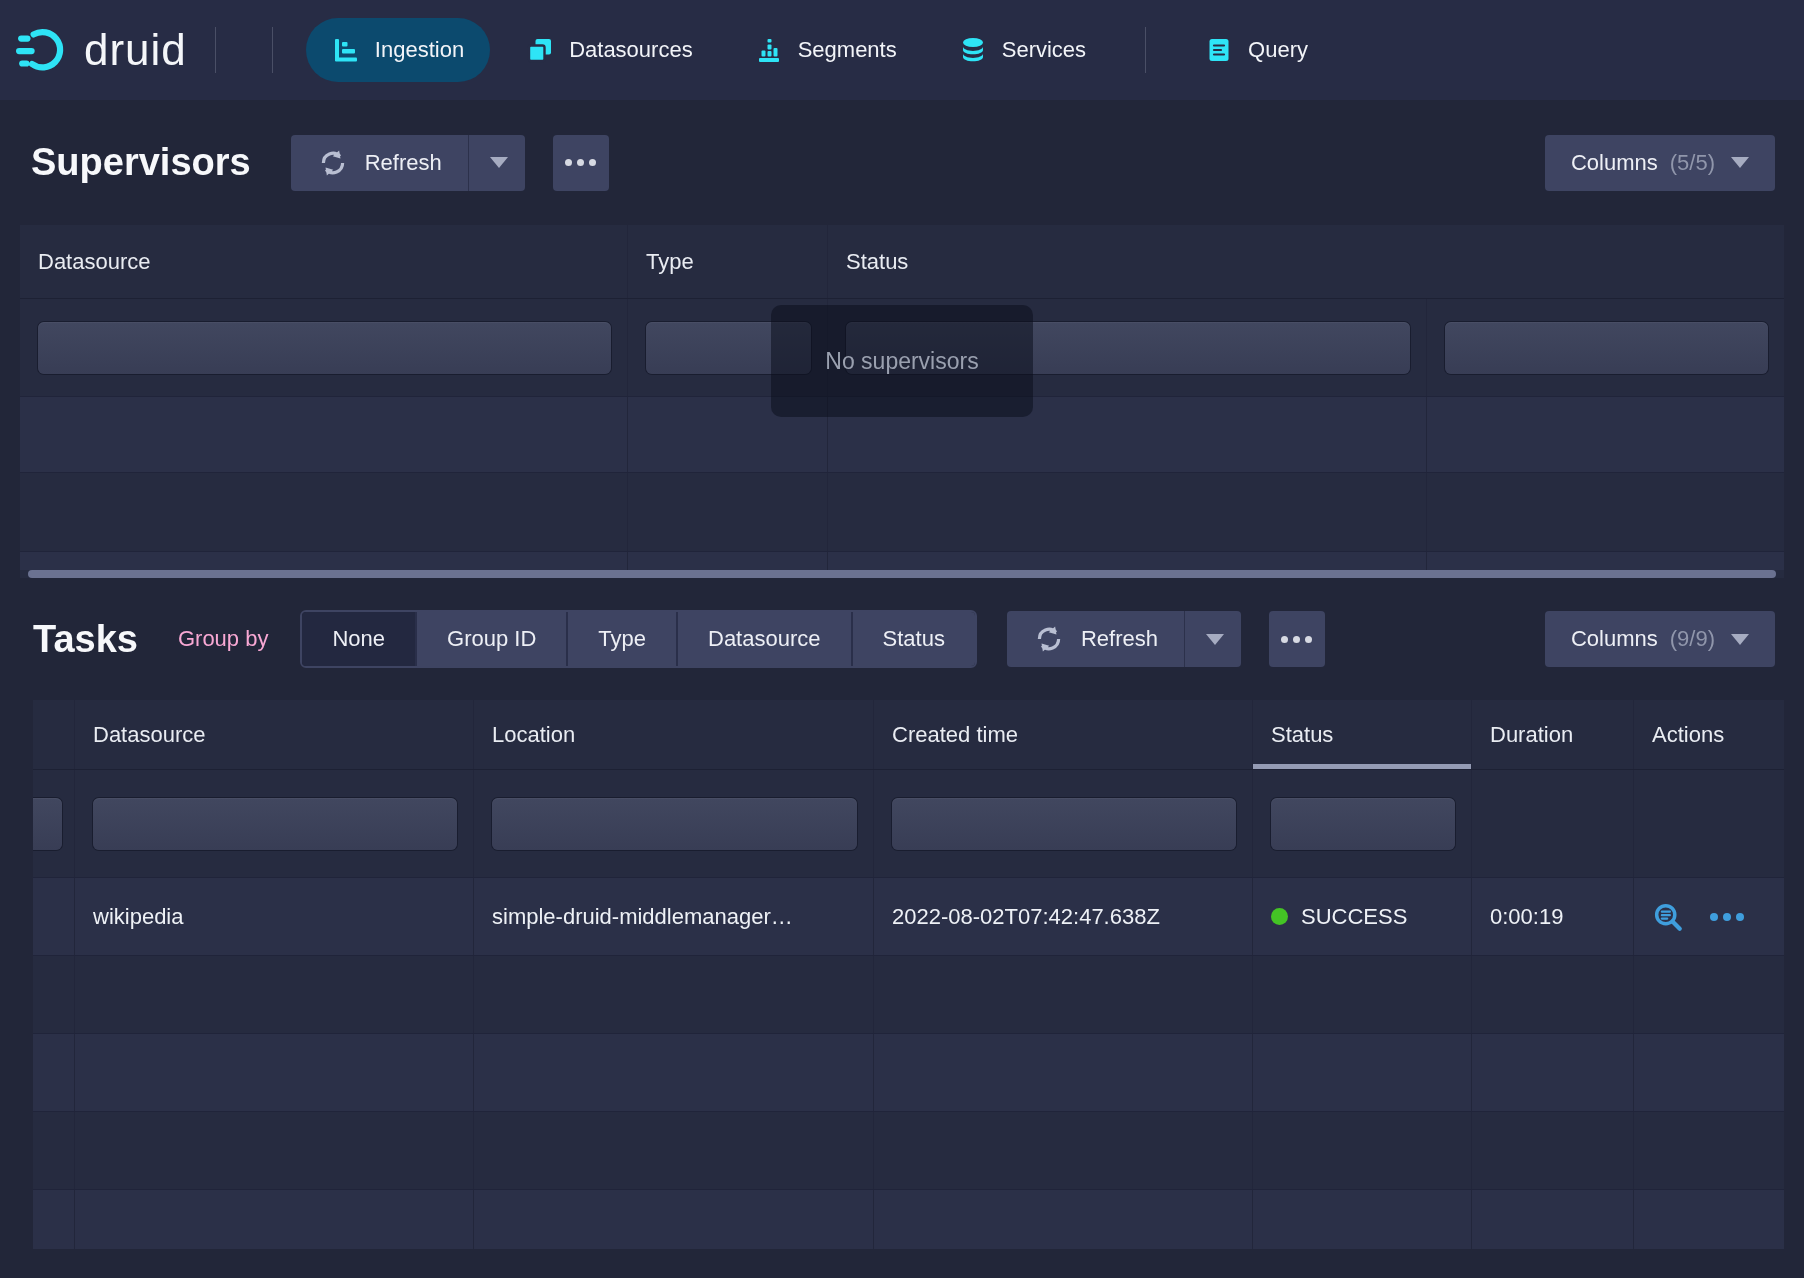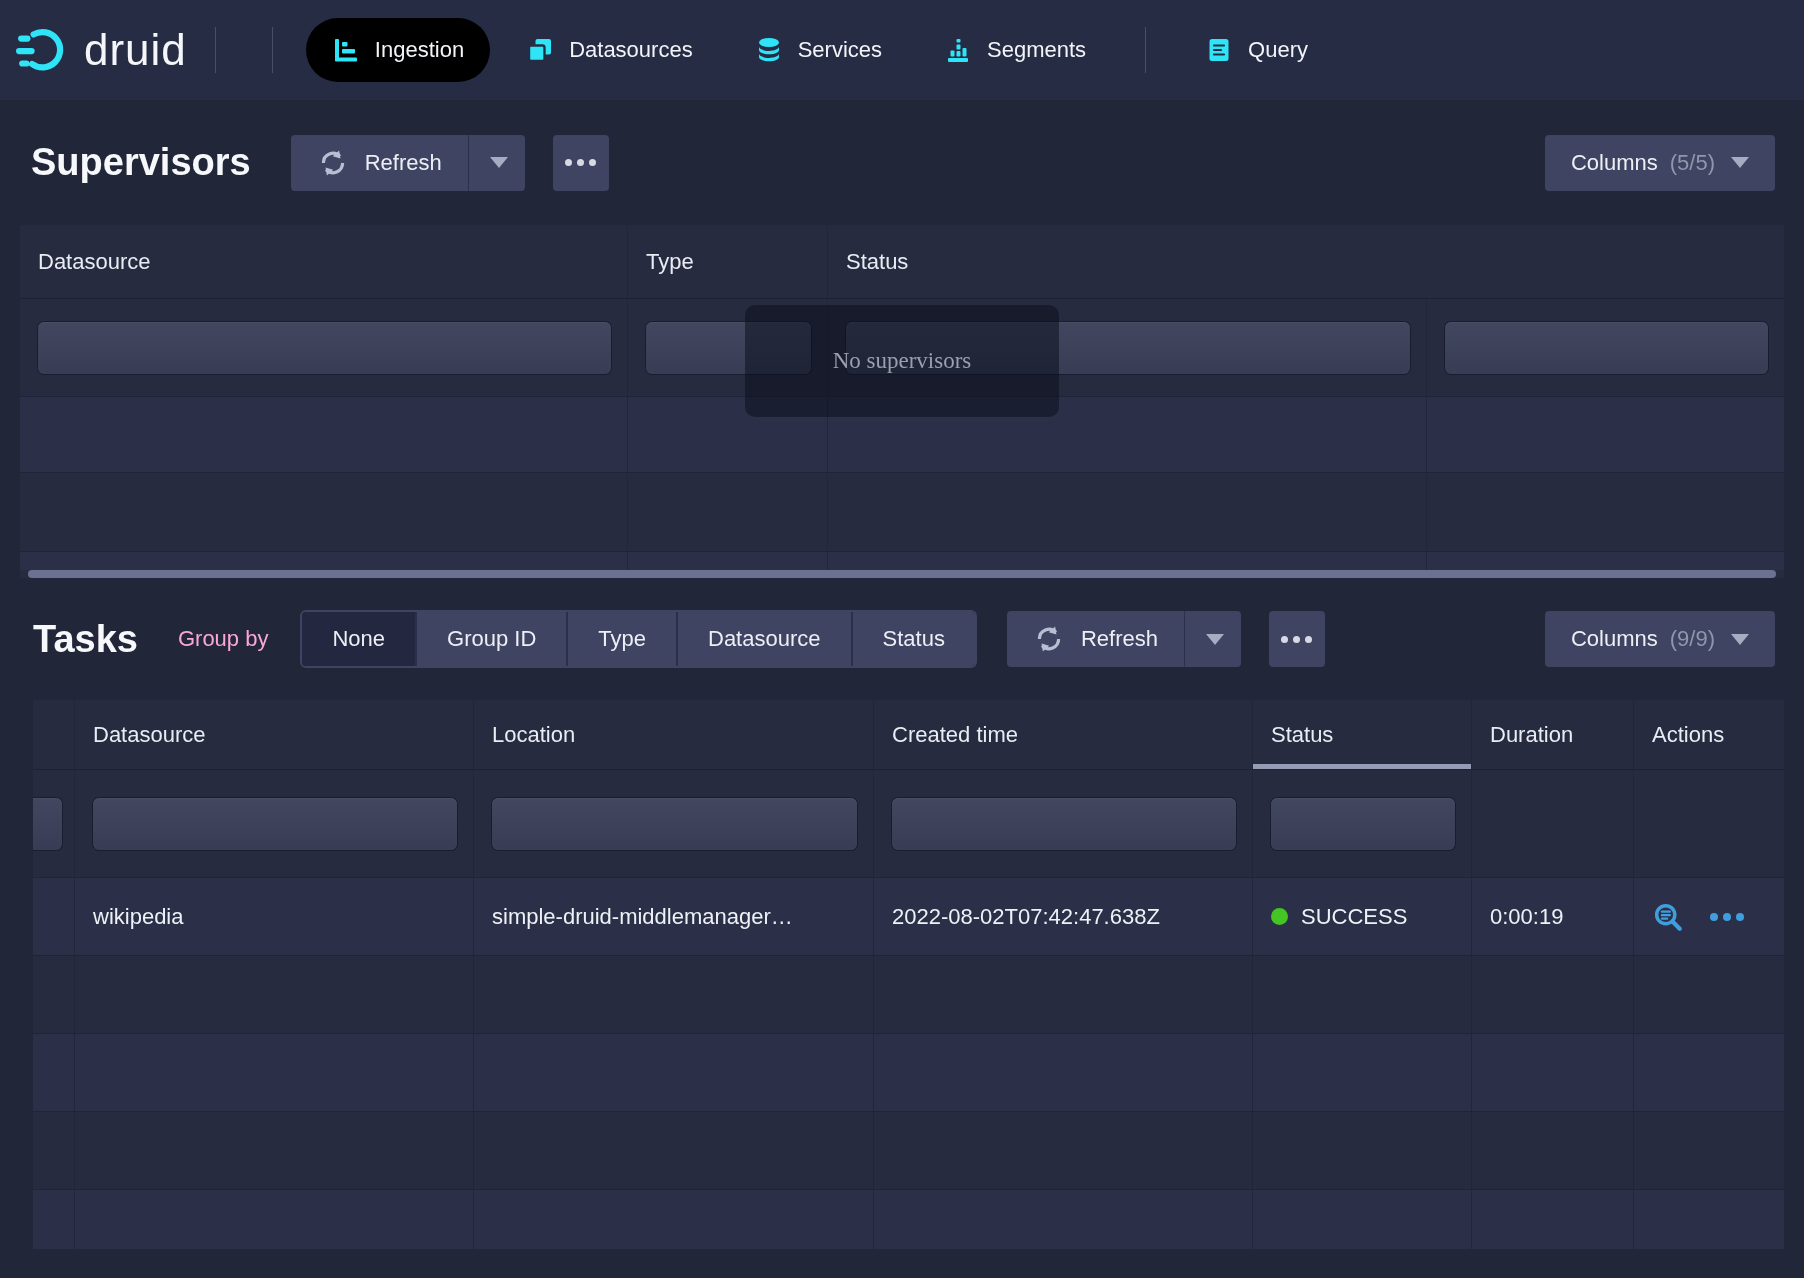--- a/index.html
+++ b/index.html
@@ -19,21 +19,21 @@
   }
   .brand { display:flex; align-items:center; gap:14px; cursor:pointer; }
   .brand-text { font-size:44px; font-weight:400; color:#f4f6f9; letter-spacing:1px; }
   .nav-divider { width:1px; height:46px; background:#4a4f66; margin:0 28px; }
   .nav-item {
     display:flex; align-items:center; gap:15px;
     height:64px; padding:0 26px; margin:0 5px;
     border-radius:32px; font-size:22px; color:#f2f4f8;
     cursor:pointer; white-space:nowrap;
   }
-  .nav-item.active { background:#000000; }
+  .nav-item.active { background:#0c4a6e; }
 
   
   .toolbar { display:flex; align-items:center; padding:0 29px 0 31px; }
   .sup-toolbar { height:125px; }
   .tasks-toolbar { height:122px; padding-left:33px; }
   .section-title { font-size:38px; font-weight:700; color:#f7f8fb; margin-right:40px; }
 
   .btn {
     background:#3e4462; border:none; color:#edeff5;
     height:56px; display:inline-flex; align-items:center; justify-content:center;
@@ -109,24 +109,24 @@
   }
   .filter-input.sliver { margin:0 12px 0 0; border-radius:0 6px 6px 0; }
 
   .hscrollbar {
     height:8px; background:#6b7291; border-radius:4px;
     margin:0 8px; cursor:grab;
   }
 
   .empty-overlay {
     position:absolute; left:50%; top:80px; transform:translateX(-50%);
-    width:314px; height:112px; border-radius:10px;
+    width:262px; height:112px; border-radius:10px;
     background:rgba(10,14,26,0.52);
     display:flex; align-items:center; justify-content:center;
-    font-size:23px; color:#9aa0af; pointer-events:none;font-family:Liberation Serif, serif;
+    font-size:23px; color:#9aa0af; pointer-events:none;
   }
 
   .status-dot { width:17px; height:17px; border-radius:50%; background:#44c425; margin-right:13px; flex:none; }
   .actions-cell { gap:26px; cursor:default; }
   .action-icon { cursor:pointer; display:flex; align-items:center; }
   .blue-dots { display:flex; gap:5px; cursor:pointer; }
   .blue-dots i { width:8px; height:8px; border-radius:50%; background:#3f9edd; }
 
   svg { flex:none; }
 </style>
@@ -162,45 +162,45 @@
     </svg>
     <span>Ingestion</span>
   </div>
 
   <div class="nav-item">
     <svg width="28" height="28" viewBox="0 0 28 28">
       <rect x="9.5" y="3" width="15.5" height="15.5" rx="2" fill="#2ee4f6"></rect>
       <rect x="3" y="9.5" width="15.5" height="15.5" rx="2" fill="#2ee4f6" stroke="#272c45" stroke-width="2.4"></rect>
     </svg>
     <span>Datasources</span>
-  </div>
-
-  <div class="nav-item">
-    <svg width="28" height="28" viewBox="0 0 28 28">
-      <g fill="#2ee4f6">
-        <ellipse cx="14" cy="6.5" rx="10" ry="4.5"></ellipse>
-        <path d="M4 10.5 c0 2.4 4.5 4.4 10 4.4 s10 -2 10 -4.4 v3.4 c0 2.4 -4.5 4.4 -10 4.4 s-10 -2 -10 -4.4 z"></path>
-        <path d="M4 17.5 c0 2.4 4.5 4.4 10 4.4 s10 -2 10 -4.4 v3.4 c0 2.4 -4.5 4.4 -10 4.4 s-10 -2 -10 -4.4 z"></path>
-      </g>
-    </svg>
-    <span>Services</span>
   </div>
 
   <div class="nav-item">
     <svg width="28" height="28" viewBox="0 0 28 28">
       <g fill="#2ee4f6">
         <rect x="4" y="22" width="20" height="4" rx="1"></rect>
         <rect x="6.5" y="14.5" width="4" height="6" rx="1"></rect>
         <rect x="12.5" y="8.5" width="4" height="5" rx="1"></rect>
         <rect x="12.5" y="15" width="4" height="5.5" rx="1"></rect>
         <rect x="18.5" y="12" width="4" height="8.5" rx="1"></rect>
         <rect x="12.5" y="3" width="4" height="3.5" rx="1"></rect>
       </g>
     </svg>
     <span>Segments</span>
+  </div>
+
+  <div class="nav-item">
+    <svg width="28" height="28" viewBox="0 0 28 28">
+      <g fill="#2ee4f6">
+        <ellipse cx="14" cy="6.5" rx="10" ry="4.5"></ellipse>
+        <path d="M4 10.5 c0 2.4 4.5 4.4 10 4.4 s10 -2 10 -4.4 v3.4 c0 2.4 -4.5 4.4 -10 4.4 s-10 -2 -10 -4.4 z"></path>
+        <path d="M4 17.5 c0 2.4 4.5 4.4 10 4.4 s10 -2 10 -4.4 v3.4 c0 2.4 -4.5 4.4 -10 4.4 s-10 -2 -10 -4.4 z"></path>
+      </g>
+    </svg>
+    <span>Services</span>
   </div>
 
   <div class="nav-divider"></div>
 
   <div class="nav-item">
     <svg width="28" height="28" viewBox="0 0 28 28">
       <rect x="4.5" y="3" width="19" height="22" rx="2.5" fill="#2ee4f6"></rect>
       <path d="M9 9.5 h10 M9 14 h7 M9 18.5 h10" stroke="#272c45" stroke-width="2.2" stroke-linecap="round"></path>
     </svg>
     <span>Query</span>

